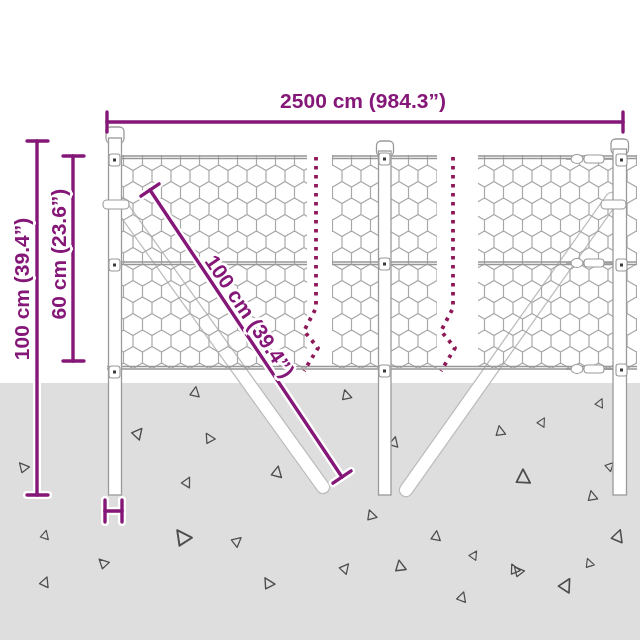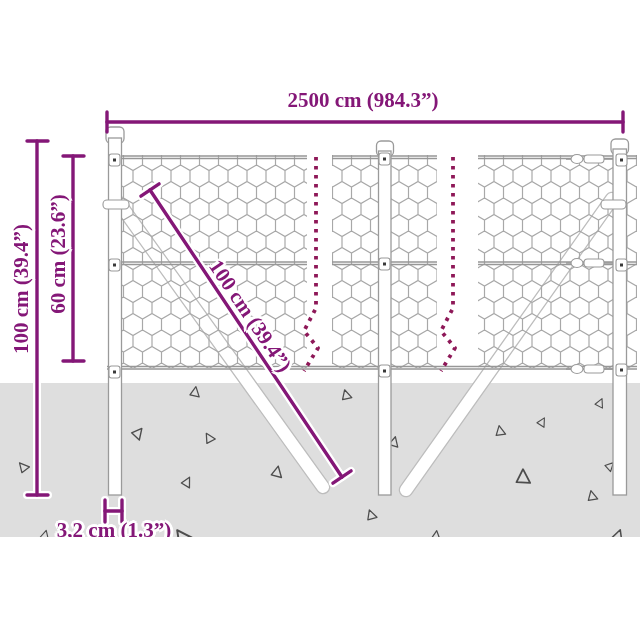--- a/index.html
+++ b/index.html
@@ -1,18 +1,18 @@
 <!DOCTYPE html>
 <html style="--c-dim: #841777; --c-dash: #8e1858; --c-ground: #dedede; --c-wire: #a8a8a8; --c-steel: #9a9a9a; --c-tri: #4d4d4d;"><head>
 <meta charset="utf-8">
 <style>
   html,body{margin:0;padding:0;background:#fff;}
   #stage{
-    position:relative;width:640px;height:537px;overflow:hidden;
-    background:#fff;font-family:Liberation Serif, serif;
+    position:relative;width:640px;height:640px;overflow:hidden;
+    background:#fff;font-family:Liberation Sans, sans-serif;
   }
   #scene{position:absolute;left:0;top:0;}
   .dim-label{
     position:absolute;
     color:var(--c-dim,#841777);
     font-weight:700;font-size:21px;line-height:1;white-space:nowrap;
     text-shadow:
       -2px -2px 0 #fff, 2px -2px 0 #fff, -2px 2px 0 #fff, 2px 2px 0 #fff,
       0 -2px 0 #fff, 0 2px 0 #fff, -2px 0 0 #fff, 2px 0 0 #fff,
       -3px 0 0 #fff, 3px 0 0 #fff, 0 3px 0 #fff, 0 -3px 0 #fff;
@@ -214,14 +214,13 @@
         <line class="dim" x1="122" y1="500" x2="122" y2="522"></line>
         <line class="dim" x1="105" y1="511" x2="122" y2="511"></line>
       </g>
     </g>
   </svg>
 
   <div class="dim-label center" style="left:363px;top:100px;">2500 cm (984.3”)</div>
   <div class="dim-label rot-left" style="left:21px;top:289px;">100 cm (39.4”)</div>
   <div class="dim-label rot-left" style="left:58px;top:254px;">60 cm (23.6”)</div>
   <div class="dim-label rot-diag" style="left:250px;top:316px;">100 cm (39.4”)</div>
-  <div class="dim-label center" style="left:114px;top:530px;">3,2 cm (1.3”)</div>
 </div>
 
 </body></html>

